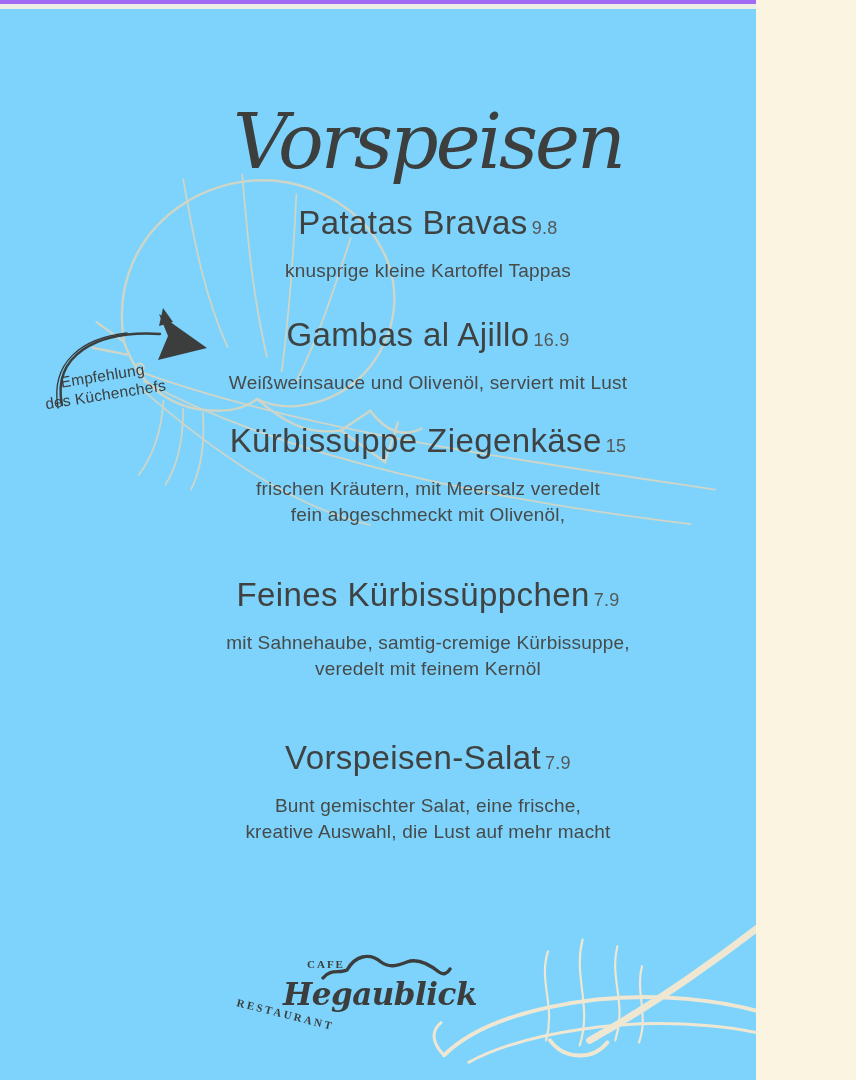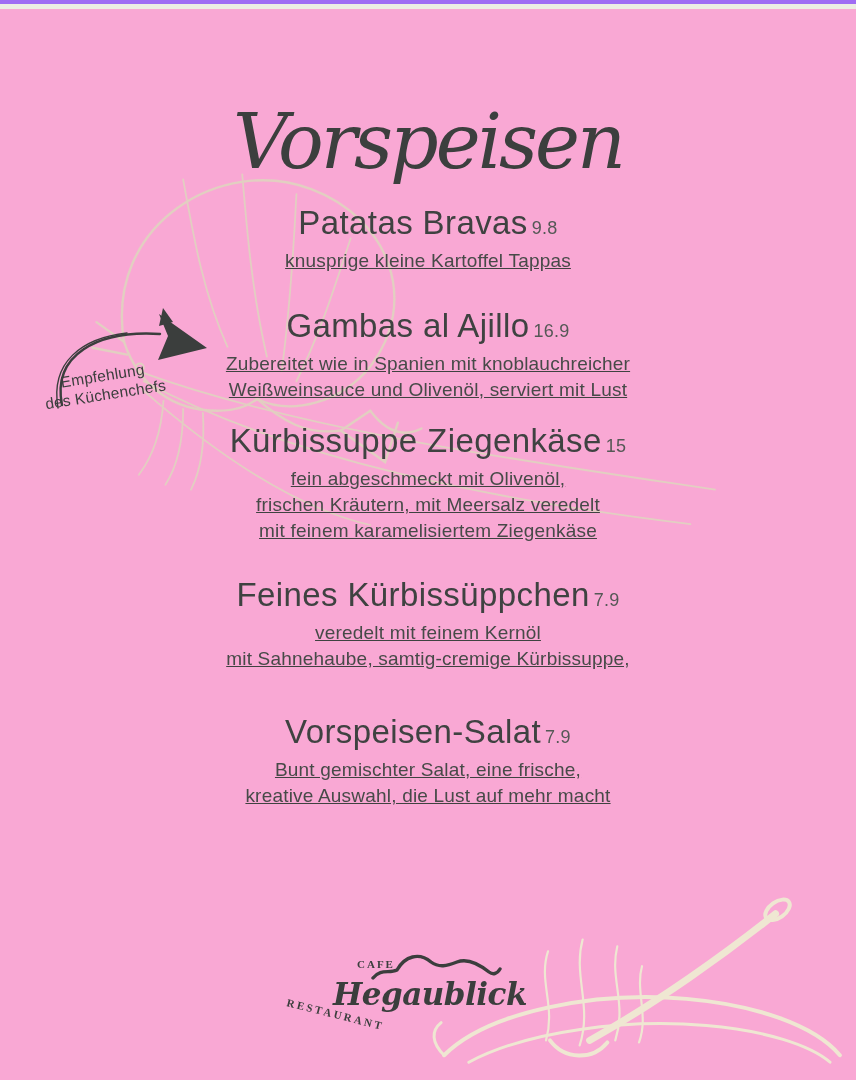--- a/index.html
+++ b/index.html
@@ -1,37 +1,37 @@
 <!DOCTYPE html>
 <html><head>
 <meta charset="utf-8">
 <style>
   html,body{margin:0;padding:0;background:#fbf4e1;}
   .page{
-    position:relative;width:856px;height:1080px;overflow:hidden;
-    background:#f9a8d4;font-family:"Liberation Sans",sans-serif;
+    position:relative;width:756px;height:1080px;overflow:hidden;
+    background:#7dd3fc;font-family:"Liberation Sans",sans-serif;
   }
   .accent-strip{position:absolute;top:0;left:0;width:856px;height:4px;background:#9f6cf3;}
   .edge-band{position:absolute;top:4px;left:0;width:856px;height:5px;background:#ecede3;}
 
   .menu-title{
     position:absolute;top:104px;left:0;width:856px;text-align:center;
     font-family:"DejaVu Serif","Liberation Serif",serif;font-style:italic;
     font-size:76px;letter-spacing:-3px;color:#3c3f3e;line-height:1;
   }
 
   .watermark{position:absolute;pointer-events:none;}
   .wm-shrimp{top:135px;left:45px;width:690px;height:394px;}
   .wm-pot{top:892px;left:428px;width:428px;height:188px;}
 
   .menu-item{position:absolute;left:0;width:856px;text-align:center;color:#3f4241;}
   .name-row{line-height:34px;white-space:nowrap;}
   .item-name{font-size:33px;letter-spacing:.4px;color:#3f4241;}
   .item-price{font-size:18px;color:#555856;margin-left:4px;letter-spacing:.3px;}
-  .item-desc{margin-top:2px;text-decoration:underline;}
+  .item-desc{margin-top:12px;}
   .desc-line{font-size:19px;line-height:26px;color:#474a48;letter-spacing:.2px;white-space:nowrap;}
 
   .chef-note{
     position:absolute;left:24px;top:366px;width:160px;text-align:center;
     transform:rotate(-9deg);color:#3b3e3d;font-size:15.5px;line-height:19px;letter-spacing:.2px;
   }
   .chef-arrow{position:absolute;left:42px;top:300px;width:170px;height:115px;}
 
   .logo{
     position:absolute;top:950px;left:50%;transform:translateX(-50%);
@@ -118,52 +118,50 @@
 
   <div class="menu-item" style="top:206px">
     <div class="name-row">
       <span class="item-name">Patatas Bravas</span><span class="item-price">9.8</span>
     </div>
     <div class="item-desc">
       <div class="desc-line">knusprige kleine Kartoffel Tappas</div>
     </div>
   </div>
 
-  <div class="menu-item" style="top:309px">
+  <div class="menu-item" style="top:318px">
     <div class="name-row">
       <span class="item-name">Gambas al Ajillo</span><span class="item-price">16.9</span>
     </div>
     <div class="item-desc">
-      <div class="desc-line">Zubereitet wie in Spanien mit knoblauchreicher</div>
       <div class="desc-line">Weißweinsauce und Olivenöl, serviert mit Lust</div>
     </div>
   </div>
 
   <div class="menu-item" style="top:424px">
     <div class="name-row">
       <span class="item-name">Kürbissuppe Ziegenkäse</span><span class="item-price">15</span>
     </div>
     <div class="item-desc">
+      <div class="desc-line">frischen Kräutern, mit Meersalz veredelt</div>
       <div class="desc-line">fein abgeschmeckt mit Olivenöl,</div>
-      <div class="desc-line">frischen Kräutern, mit Meersalz veredelt</div>
-      <div class="desc-line">mit feinem karamelisiertem Ziegenkäse</div>
     </div>
   </div>
 
   <div class="menu-item" style="top:578px">
     <div class="name-row">
       <span class="item-name">Feines Kürbissüppchen</span><span class="item-price">7.9</span>
     </div>
     <div class="item-desc">
+      <div class="desc-line">mit Sahnehaube, samtig-cremige Kürbissuppe,</div>
       <div class="desc-line">veredelt mit feinem Kernöl</div>
-      <div class="desc-line">mit Sahnehaube, samtig-cremige Kürbissuppe,</div>
     </div>
   </div>
 
-  <div class="menu-item" style="top:715px">
+  <div class="menu-item" style="top:741px">
     <div class="name-row">
       <span class="item-name">Vorspeisen-Salat</span><span class="item-price">7.9</span>
     </div>
     <div class="item-desc">
       <div class="desc-line">Bunt gemischter Salat, eine frische,</div>
       <div class="desc-line">kreative Auswahl, die Lust auf mehr macht</div>
     </div>
   </div>
 
 

